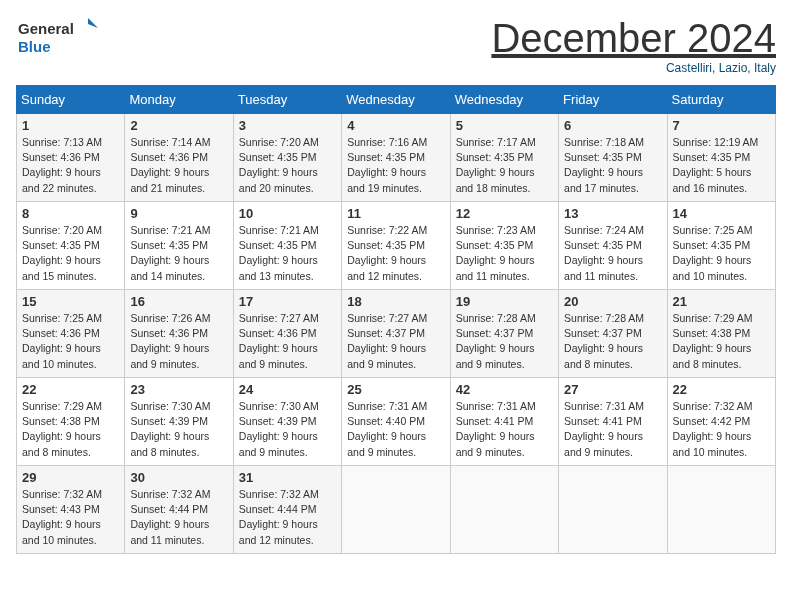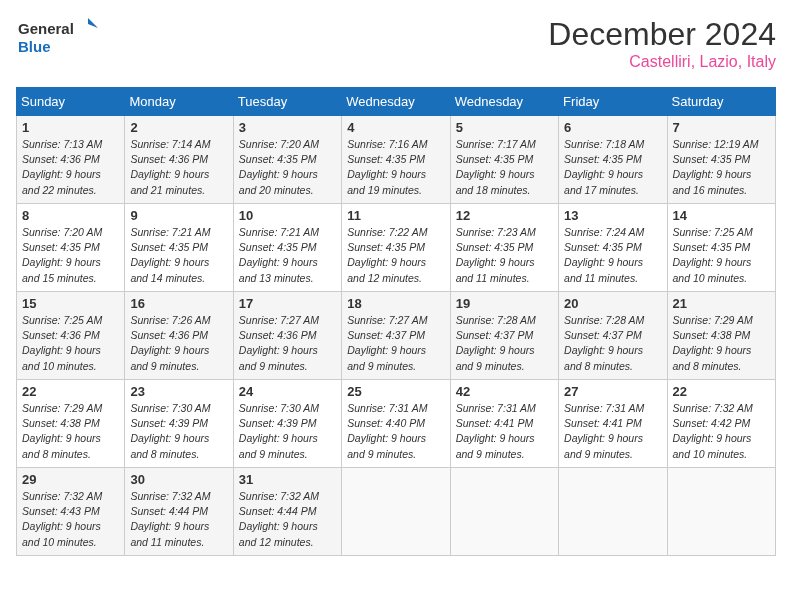--- a/index.html
+++ b/index.html
@@ -7,38 +7,39 @@
       font-family: Arial, sans-serif;
       background: #fff;
       width: 792px;
       min-height: 612px;
       padding: 16px;
     }
     .header {
       display: flex;
       justify-content: space-between;
       align-items: flex-start;
-      margin-bottom: 16px;
+      margin-bottom: 10px;
     }
     .logo {
       display: flex;
       align-items: center;
       gap: 4px;
     }
     .title-block {
       text-align: right;
     }
     .month-title {
-      font-size: 32px;
+      font-size: 40px;
       font-weight: normal;
       color: #333;
+      text-decoration: underline;
     }
     .location-title {
-      font-size: 16px;
-      color: #ec4899;
+      font-size: 12px;
+      color: #0c4a6e;
     }
     .calendar {
       width: 100%;
       border-collapse: collapse;
       font-size: 10.5px;
       border-radius: 8px;
     }
     .calendar thead th {
       background: #1a6fba;
       color: #fff;
@@ -65,21 +66,20 @@
     .day-number {
       font-size: 13px;
       font-weight: bold;
       color: #333;
       display: block;
       margin-bottom: 2px;
     }
     .day-info {
       color: #333;
       line-height: 1.45;
-      font-style: italic;
     }
     .empty-cell {
       background: #f9f9f9 !important;
     }
   </style>
 </head>
 <body>
 
 <div class="header">
   <div class="logo">
@@ -155,21 +155,21 @@
           <span>Sunrise: 7:18 AM</span><br>
           <span>Sunset: 4:35 PM</span><br>
           <span>Daylight: 9 hours and 17 minutes.</span>
         </div>
       </td>
         <td>
         <span class="day-number">7</span>
         <div class="day-info">
           <span>Sunrise: 12:19 AM</span><br>
           <span>Sunset: 4:35 PM</span><br>
-          <span>Daylight: 9 hours and 16 minutes.</span>
+          <span>Daylight: 5 hours and 16 minutes.</span>
         </div>
       </td>
       </tr>
       <tr>
         <td>
         <span class="day-number">8</span>
         <div class="day-info">
           <span>Sunrise: 7:20 AM</span><br>
           <span>Sunset: 4:35 PM</span><br>
           <span>Daylight: 9 hours and 15 minutes.</span>

